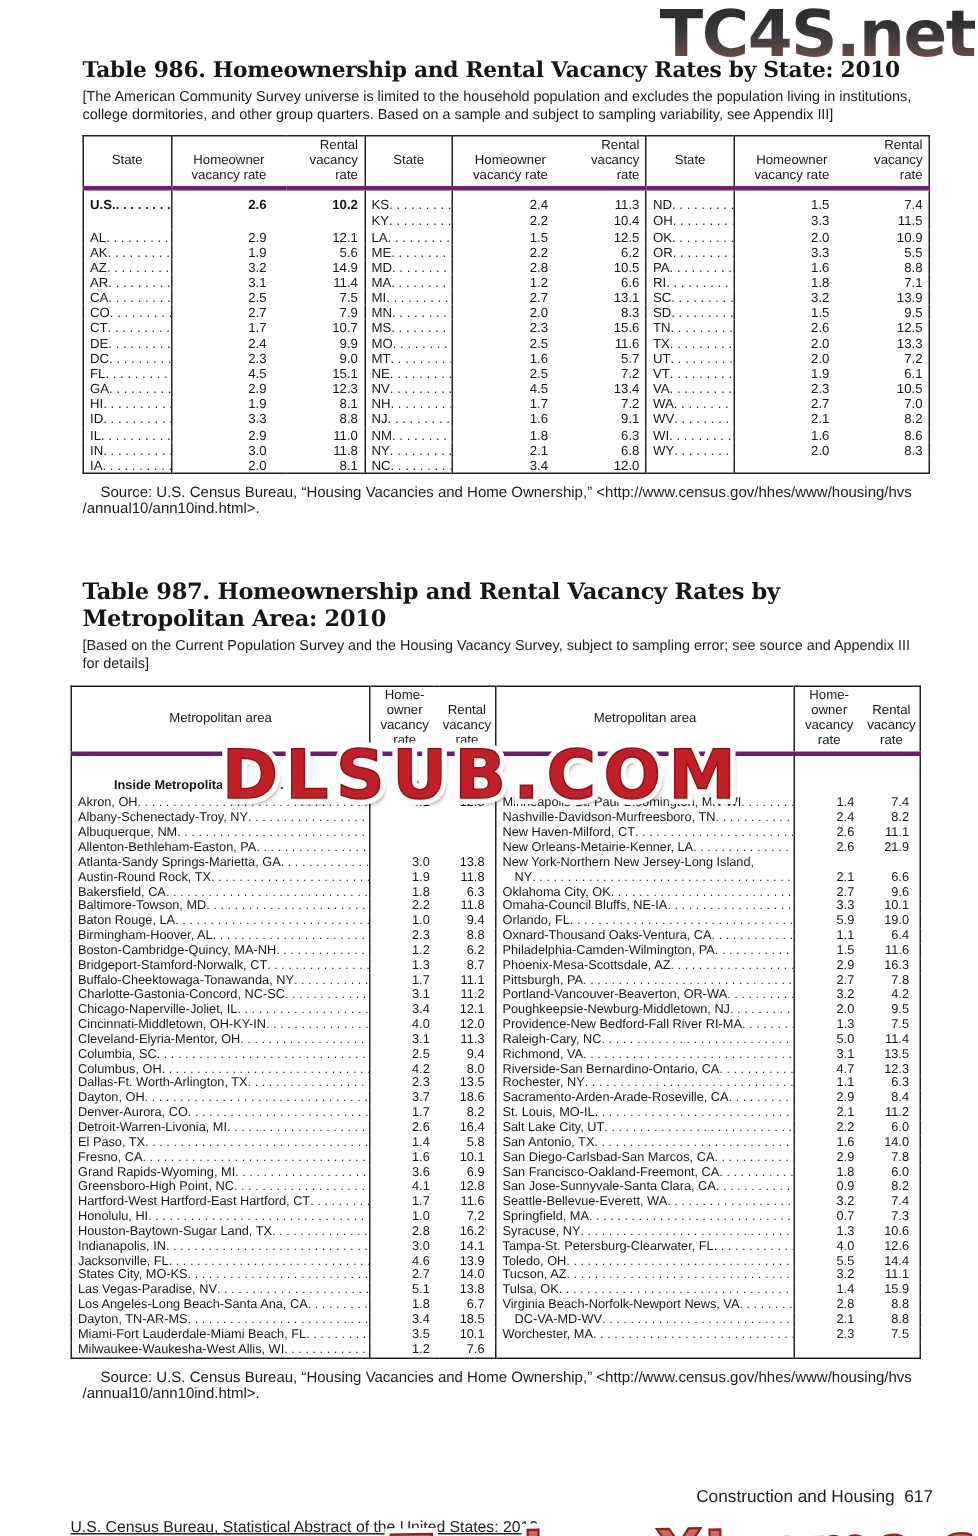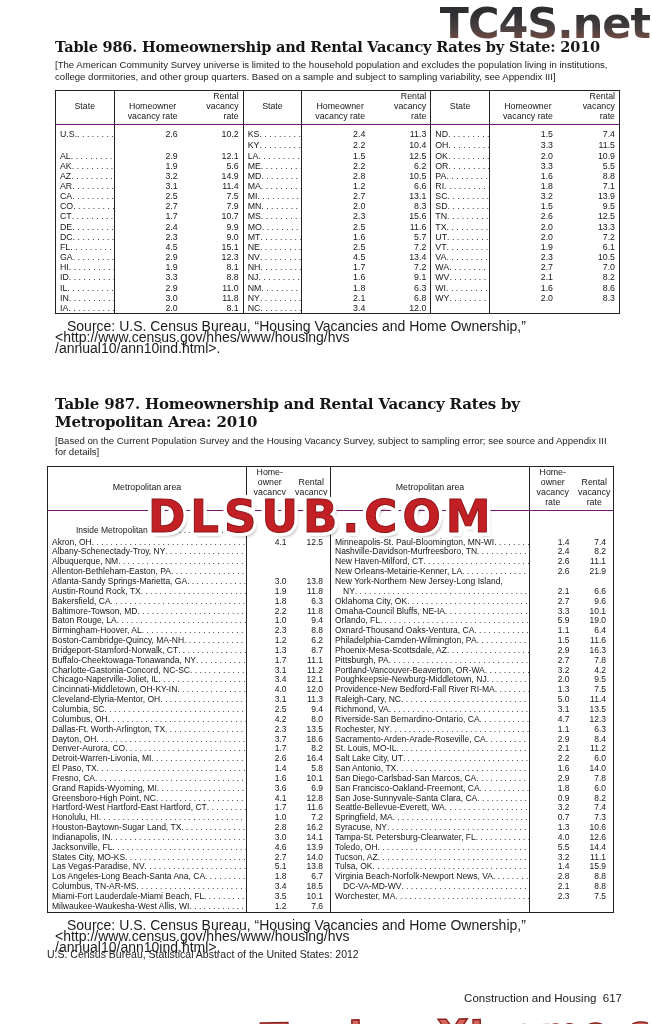--- a/index.html
+++ b/index.html
@@ -8,32 +8,32 @@
     background:#ffffff; overflow:hidden;
     font-family:"Liberation Sans", sans-serif; color:#161616;
   }
   .content{position:absolute; left:0; top:0; width:652px; padding:38px 32px 0 55px; box-sizing:border-box;}
 
   .tbl-title{
     font-family:"DejaVu Serif", serif; font-weight:700;
     font-size:14.5px; line-height:17px; margin:0 0 4px 0; letter-spacing:-0.2px;
   }
   .tbl-note{font-size:9.6px; line-height:11.6px; margin:0 0 8px 0; color:#1c1c1c;}
-  .src{font-size:14px; line-height:11.2px; margin:7px 0 0 0; white-space:pre-line; text-indent:12px; color:#1c1c1c;}
+  .src{font-size:10px; line-height:11.2px; margin:7px 0 0 0; white-space:pre-line; text-indent:12px; color:#1c1c1c;}
   .src2{text-indent:12px;}
 
   table{border-collapse:collapse; table-layout:fixed; border:1px solid #222;}
   th,td{padding:0; margin:0; overflow:hidden;}
   thead th{
-    border-bottom:1px solid #701a75; font-weight:400; font-size:8.8px; line-height:10px;
+    border-bottom:3px solid #701a75; font-weight:400; font-size:8.8px; line-height:10px;
     white-space:pre-line; padding-bottom:3px; vertical-align:bottom;
   }
   .sepV{border-left:1px solid #222;}
   .sepG{border-left:1px solid #222;}
-  .b{font-weight:400;}
+  .b{font-weight:700;}
   .c-name{text-align:left;}
   .c-name{display:flex;} 
   td.c-name{display:table-cell;}
   .namewrap{display:flex; align-items:baseline;}
   .nm{white-space:nowrap; flex:0 0 auto;}
   .ld{flex:1 1 auto; overflow:hidden; white-space:nowrap; opacity:.95;}
   .ld::after{content:" . . . . . . . . . . . . . . . . . . . . . . . . . . . . . . . . . . . . . . . . . . . .";}
 
   
   #t986{width:565px; font-size:8.8px;}
@@ -54,21 +54,21 @@
   #t987 .c-rv{width:38px; text-align:right; padding-right:7px;}
   #t987 thead th{text-align:center;margin-top:12px;}
   #t987 thead .h-area{vertical-align:middle;}
   #t987 tbody tr:first-child td{padding-top:15px; padding-bottom:2px;}
   .indM .nm{padding-left:24px;}
   .indS .nm{padding-left:8px;}
 
   .gap{height:40px;}
 
   .pg-head{position:absolute; right:30px; top:992px; font-size:11.5px; color:#222; white-space:pre;}
-  .pg-foot{position:absolute; left:47px; top:948px; font-size:10.5px; color:#222;}
+  .pg-foot{position:absolute; left:47px; top:1012px; font-size:10.5px; color:#222;text-decoration:underline;}
 
   
   .wm{position:absolute; font-weight:700; z-index:5; pointer-events:none;}
   .wm-top{
     top:-2px; right:2px; font-size:43px; letter-spacing:-1px;
     font-family:"DejaVu Sans", sans-serif; color:#4a3b35;
   }
   @supports ((-webkit-background-clip: text) or (background-clip: text)){
     .wm-top{
       background:linear-gradient(180deg,#2e2e30 30%,#474041 60%,#8a4f41 95%);
@@ -1288,21 +1288,21 @@
                 <span class="nm">Virginia Beach-Norfolk-Newport News, VA</span>
                 <span class="ld"></span>
               </span>
             </td>
             <td class="c-hv sepV">2.8</td>
             <td class="c-rv">8.8</td>
           </tr>
           <tr>
             <td class="c-name">
               <span class="namewrap">
-                <span class="nm">Columbus, TN-AR-MS</span>
+                <span class="nm">Dayton, TN-AR-MS</span>
                 <span class="ld"></span>
               </span>
             </td>
             <td class="c-hv sepV">3.4</td>
             <td class="c-rv">18.5</td>
             <td class="c-name sepG indS">
               <span class="namewrap">
                 <span class="nm">DC-VA-MD-WV</span>
                 <span class="ld"></span>
               </span>

